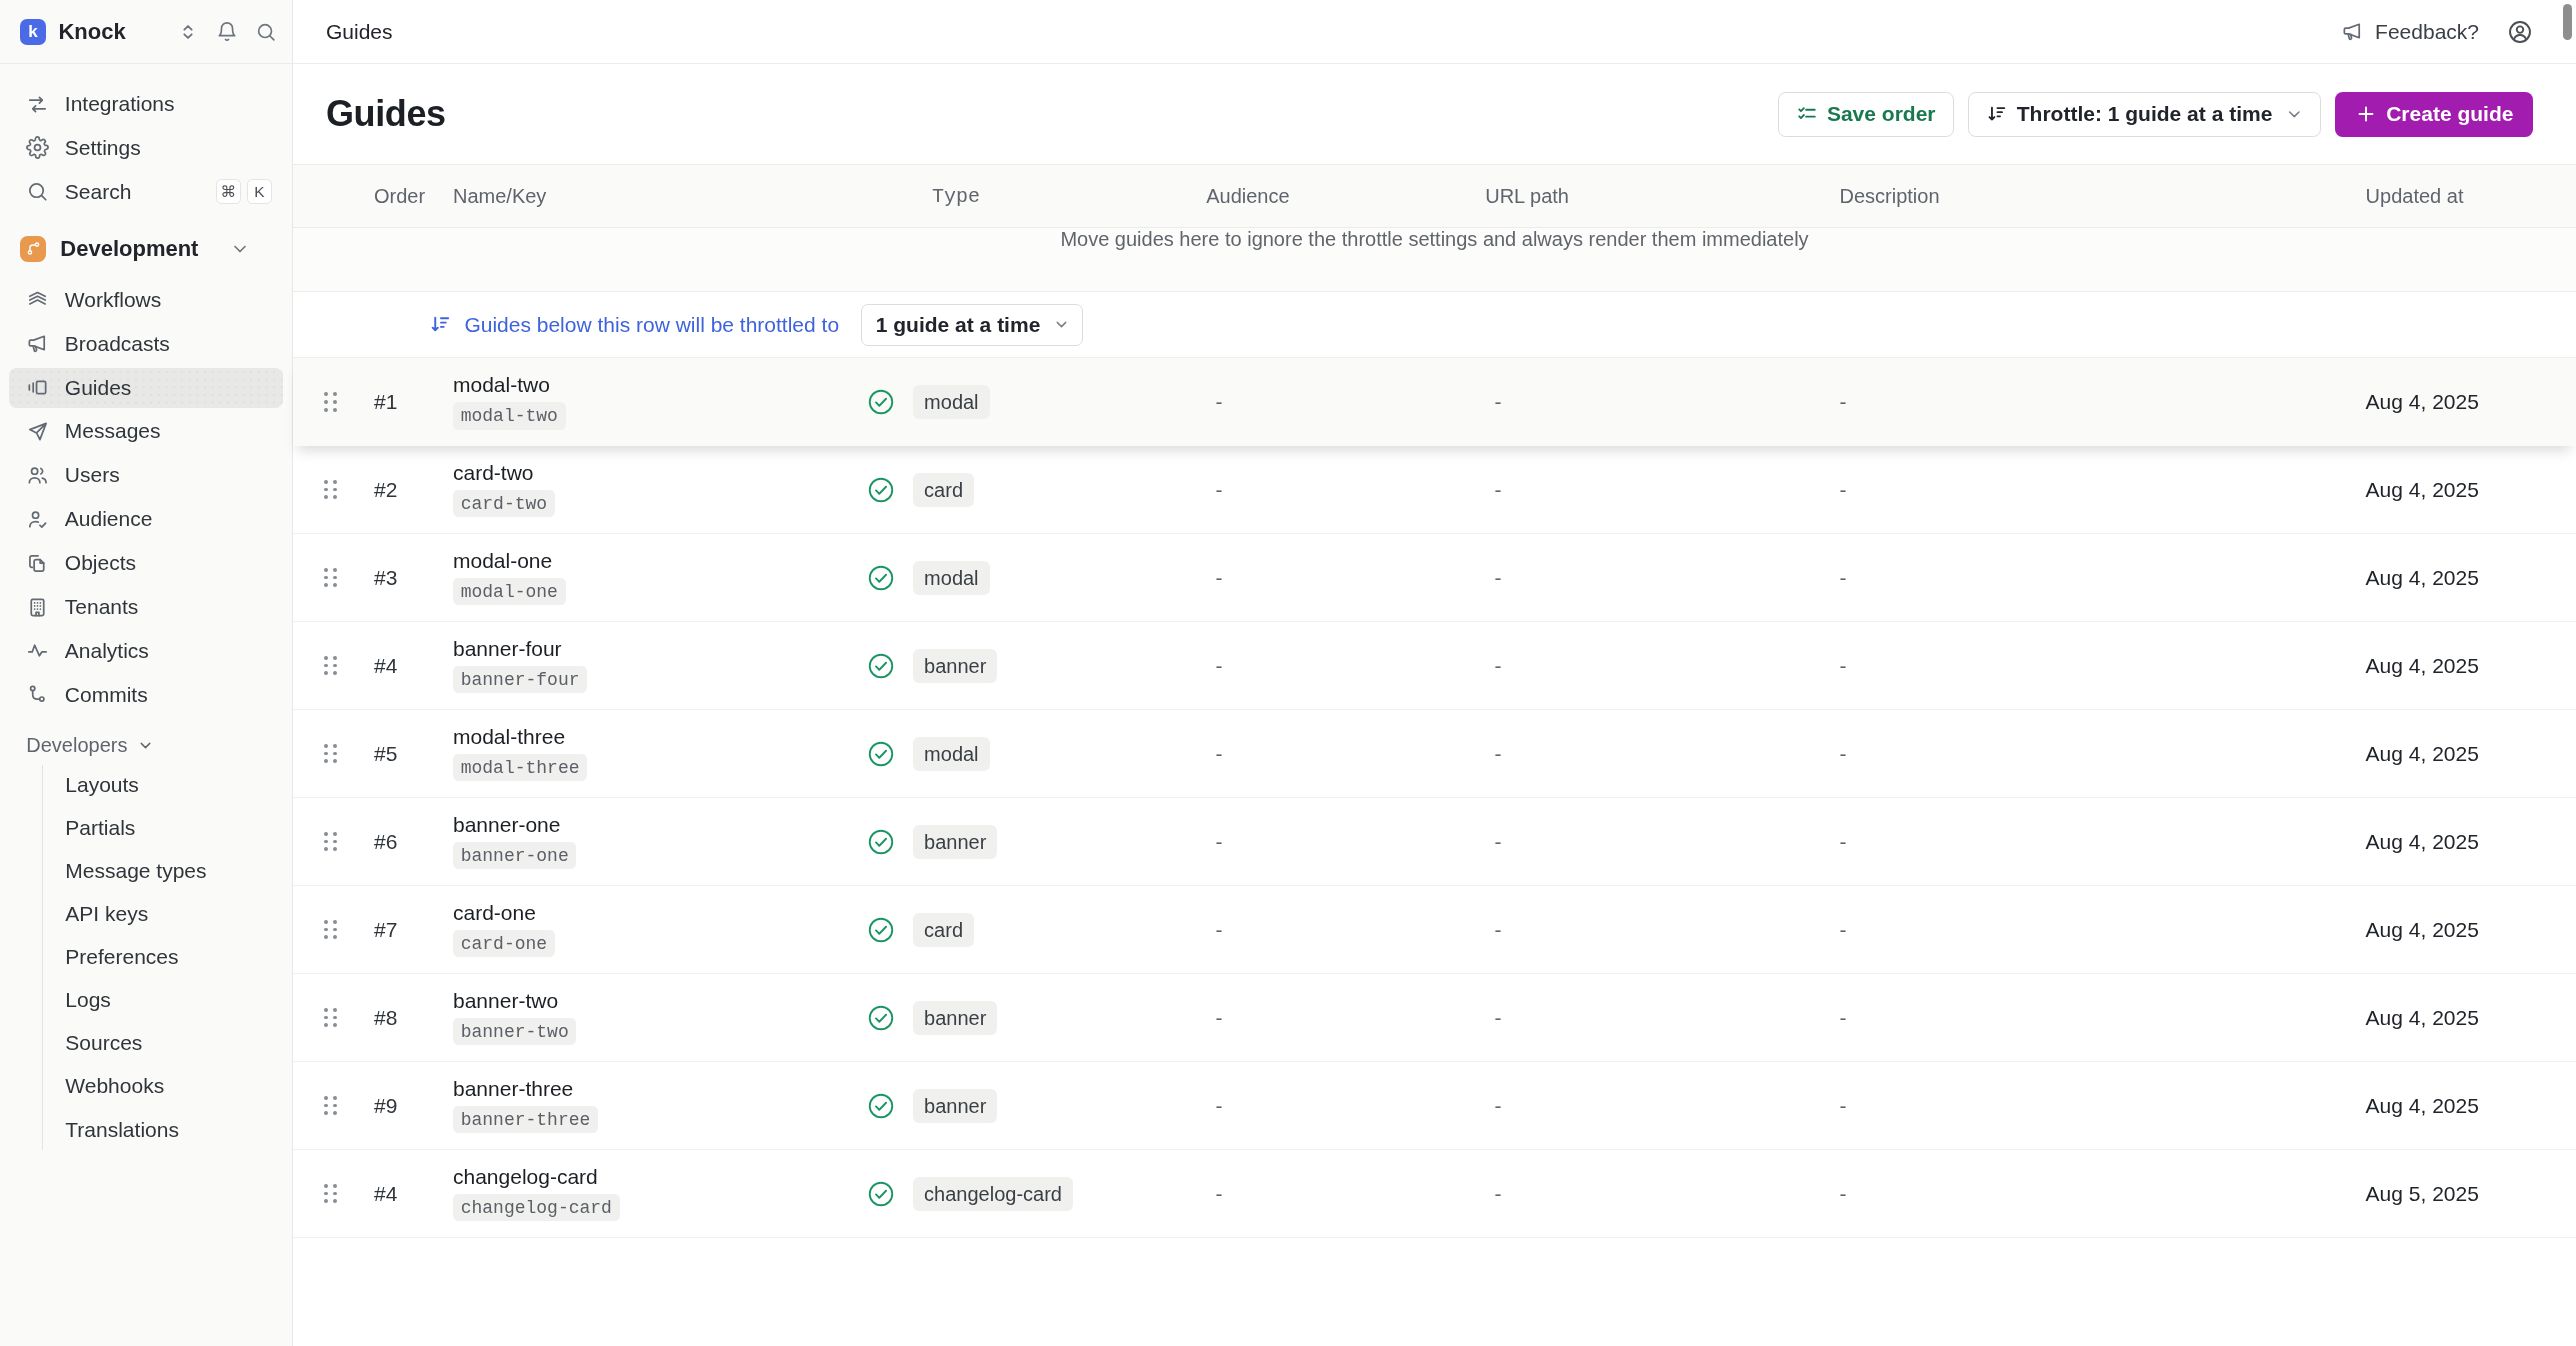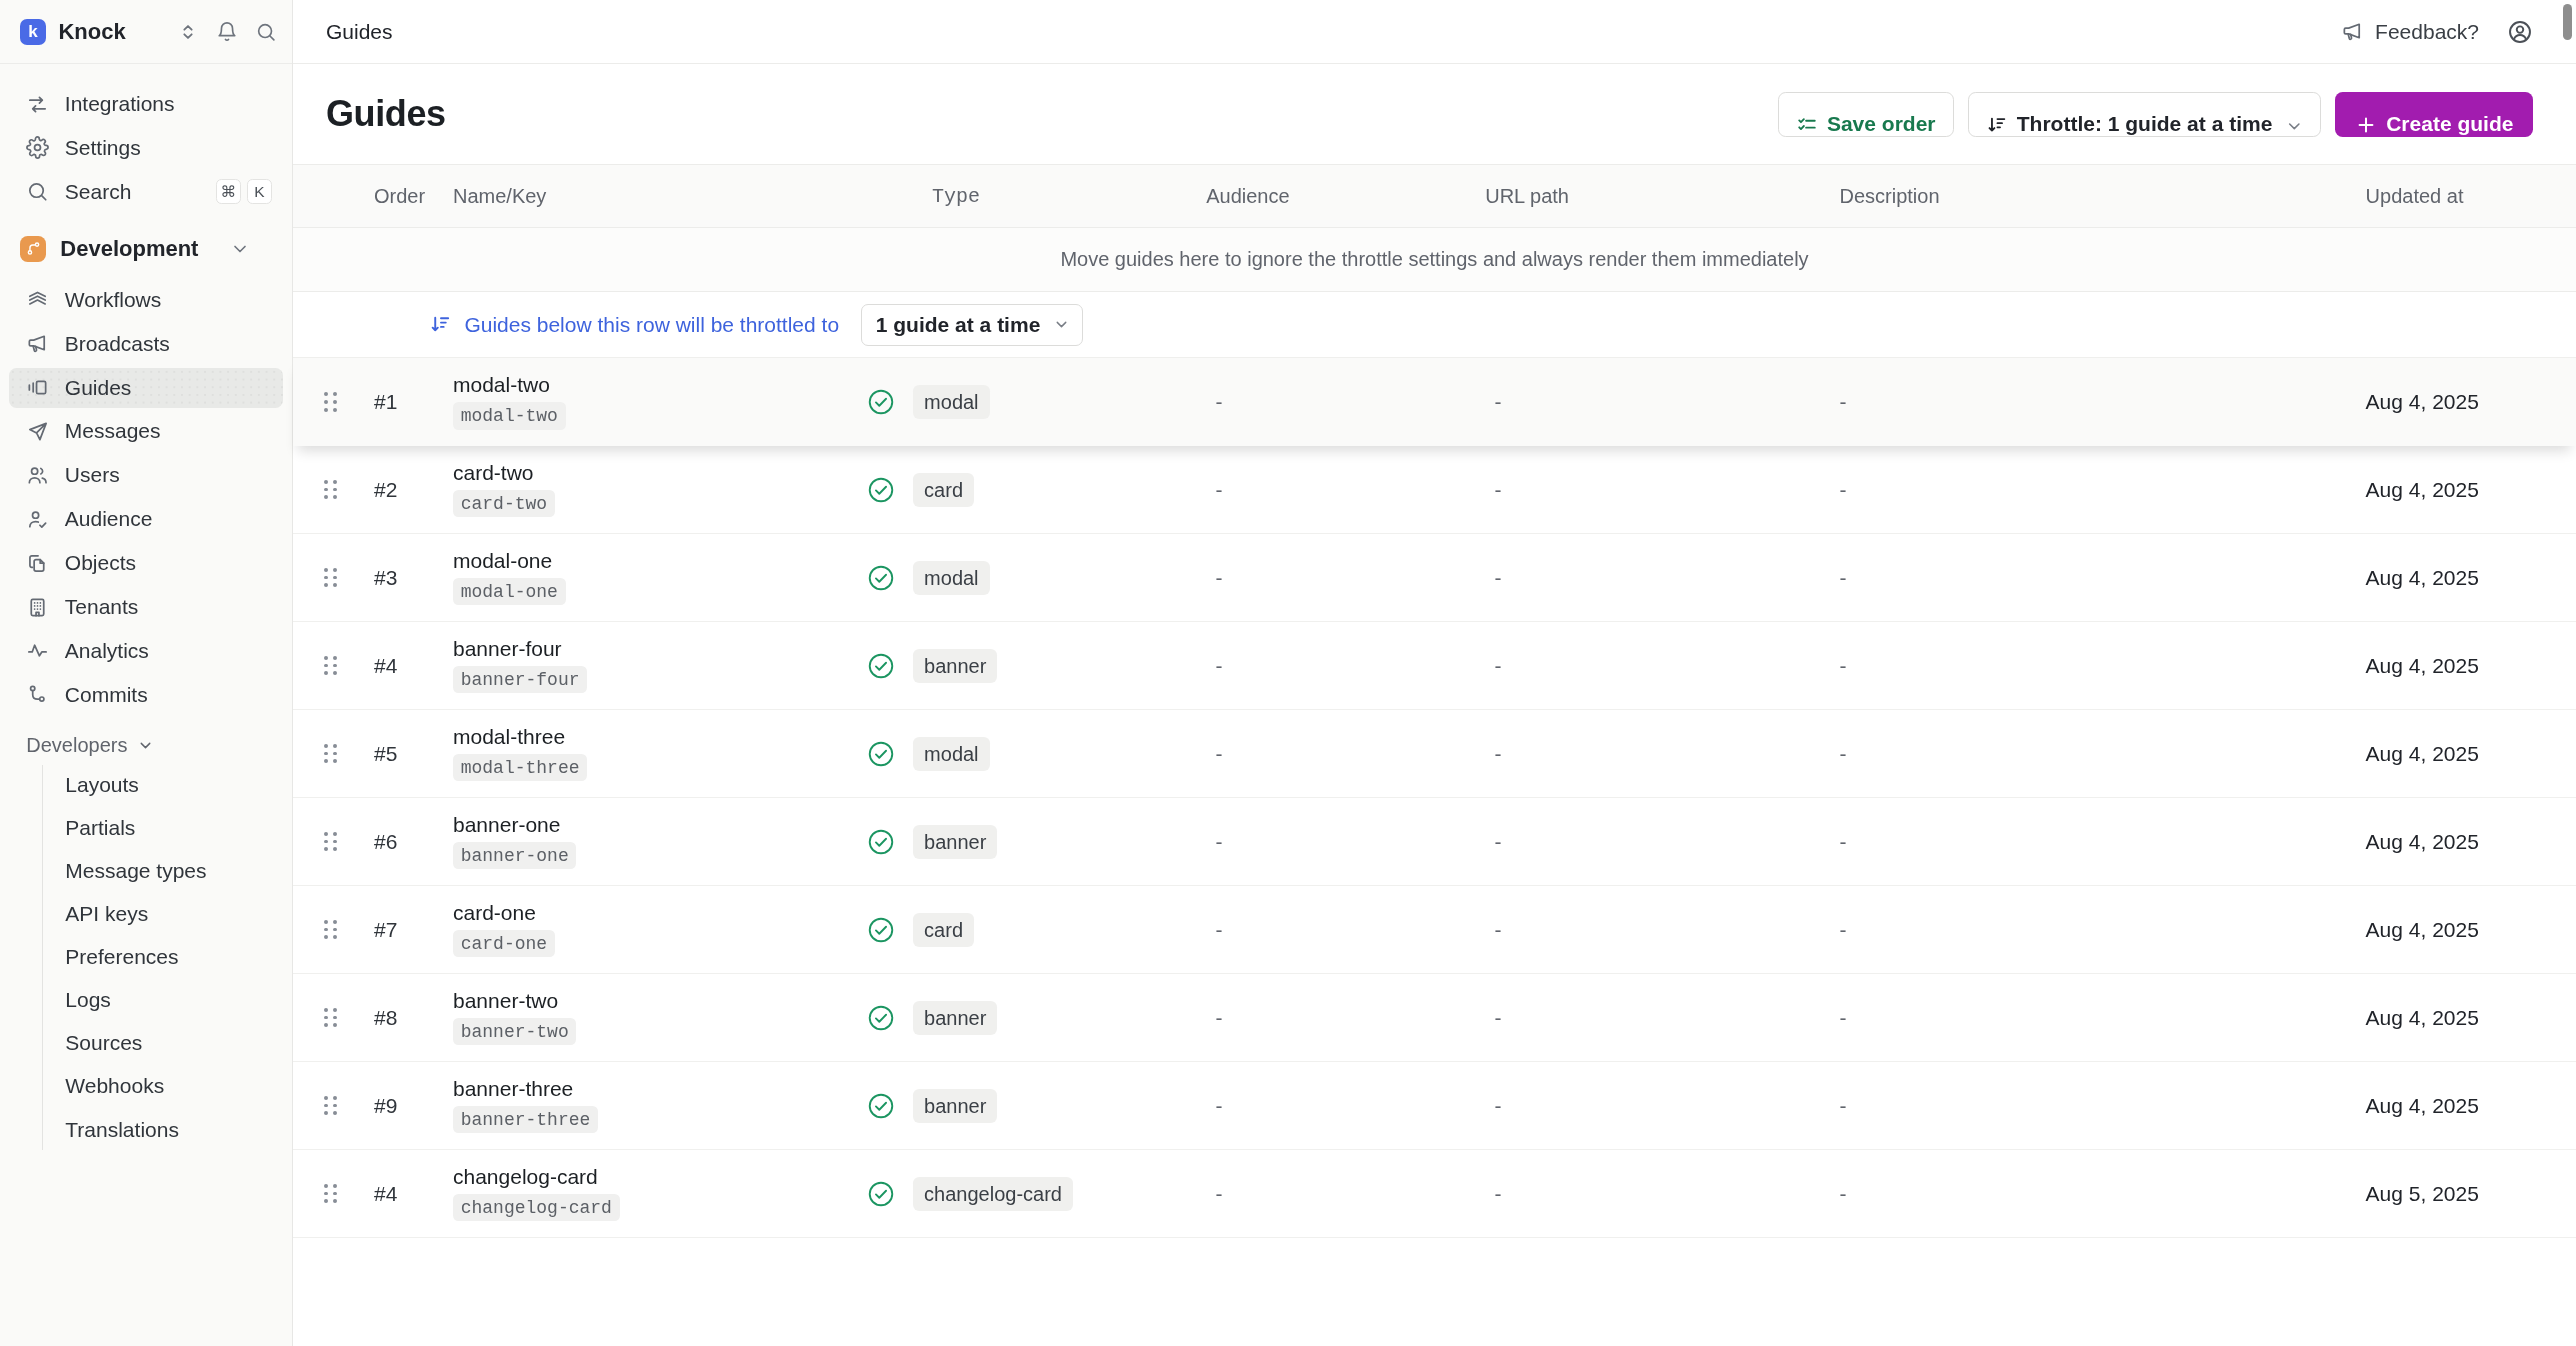--- a/index.html
+++ b/index.html
@@ -53,40 +53,40 @@
   .crumb { font-size: 21px; font-weight: 500; color: #21242A; }
   .topbar-right { display: flex; align-items: center; gap: 28px; }
   .feedback { display: flex; align-items: center; gap: 11px; color: #3A3F45; font-size: 21px; cursor: pointer; }
   .feedback .ic { color: #646A73; }
   .avatar { color: #4B5057; cursor: pointer; }
 
   .page-header { height: 100px; min-height: 100px; display: flex; align-items: center;
                  justify-content: space-between; padding: 0 43px 0 33px; }
   .page-title { font-size: 36px; font-weight: 700; letter-spacing: -0.4px; color: #1C2024; }
   .actions { display: flex; align-items: center; gap: 14px; }
-  .btn { height: 45px; border-radius: 7.7px; display: flex; align-items: flex-end; gap: 9.3px;
+  .btn { height: 45px; border-radius: 7.7px; display: flex; align-items: center; gap: 9.3px;
          font-size: 21px; font-weight: 600; cursor: pointer; border: 1.5px solid transparent; }
   .btn-outline { background: #fff; border-color: #DCDCDA; padding: 0 17px; }
   .btn-save { color: #18794E; }
   .btn-throttle { color: #21242A; }
   .btn-create { background: #a21caf; color: #fff; padding: 0 18.6px; }
   .chev-sm { color: #797E86; margin-left: 3.1px; }
 
   
   .table { flex: 1; position: relative; }
   .tgrid { display: grid; grid-template-columns: 39px 70px 418px 349px 279px 345px 523px 1fr;
            padding-left: 31px; padding-right: 43px; align-items: center; }
   .thead { height: 64px; background: #FAFAF9; border-top: 1.5px solid #ECECEA; border-bottom: 1.5px solid #ECECEA; }
   .th { font-size: 20px; font-weight: 500; color: #60646C; }
   .th.c2 { padding-left: 11px; } .th.c3 { padding-left: 20px; } .th.c4 { padding-left: 81px; font-family: Liberation Mono, monospace; }
   .th.c5 { padding-left: 6.2px; }  .th.c6 { padding-left: 6.2px; }  .th.c7 { padding-left: 15.5px; }
   .th.c8 { padding-left: 18.6px; }
 
   .dropzone { height: 64px; background: #FCFCFB; border-bottom: 1.5px solid #ECECEA;
-              display: flex; align-items: center; justify-content: center;
+              display: flex; align-items: flex-start; justify-content: center;
               color: #60646C; font-size: 20px; }
 
   .throttle-row { height: 66px; border-bottom: 1.5px solid #EFEFED; display: flex; align-items: center;
                   padding-left: 136px; gap: 12.4px; }
   .throttle-row .ic { color: #3E63DD; }
   .throttle-link { color: #3E63DD; font-size: 21px; font-weight: 500; }
   .mini-select { margin-left: 9.3px; display: flex; align-items: center; gap: 9.3px; background: #fff;
                  border: 1.5px solid #DCDCDA; border-radius: 7px; height: 42px; padding: 0 12.4px 0 14px;
                  font-size: 21px; font-weight: 600; color: #21242A; cursor: pointer; }
 

